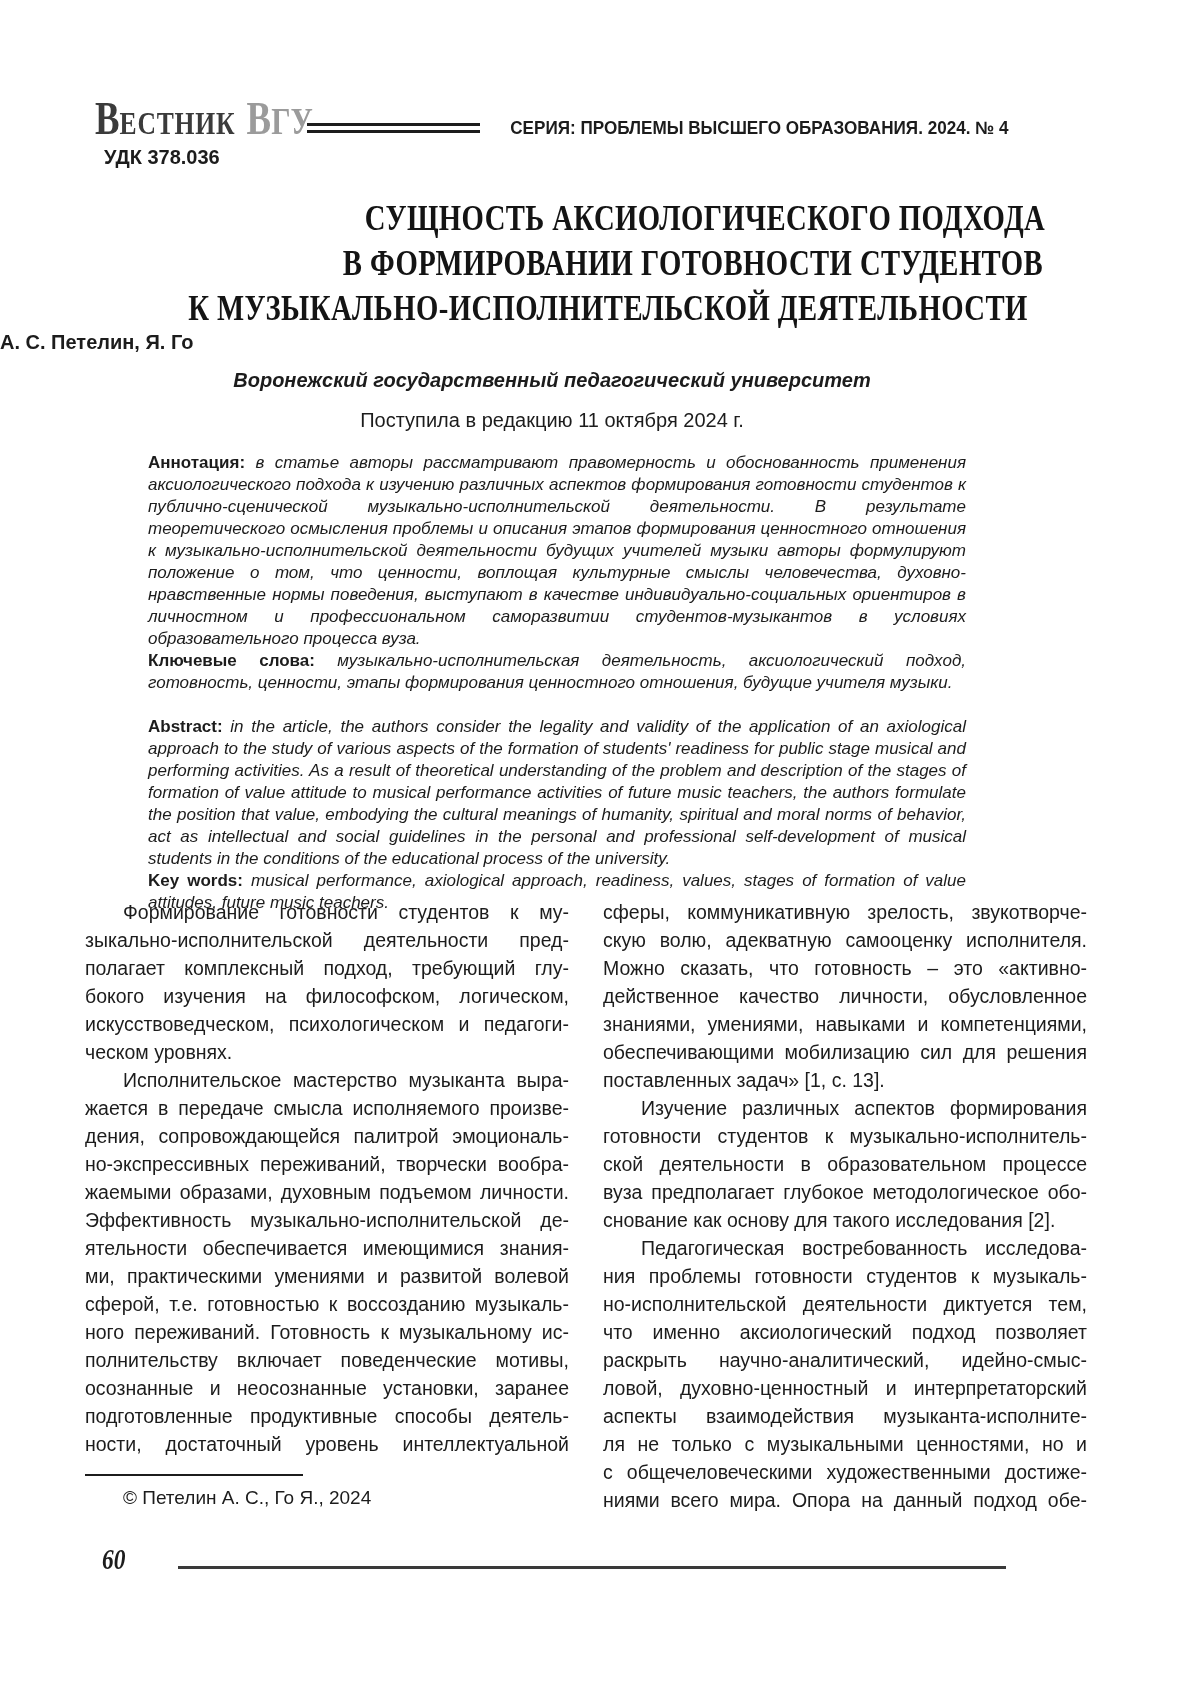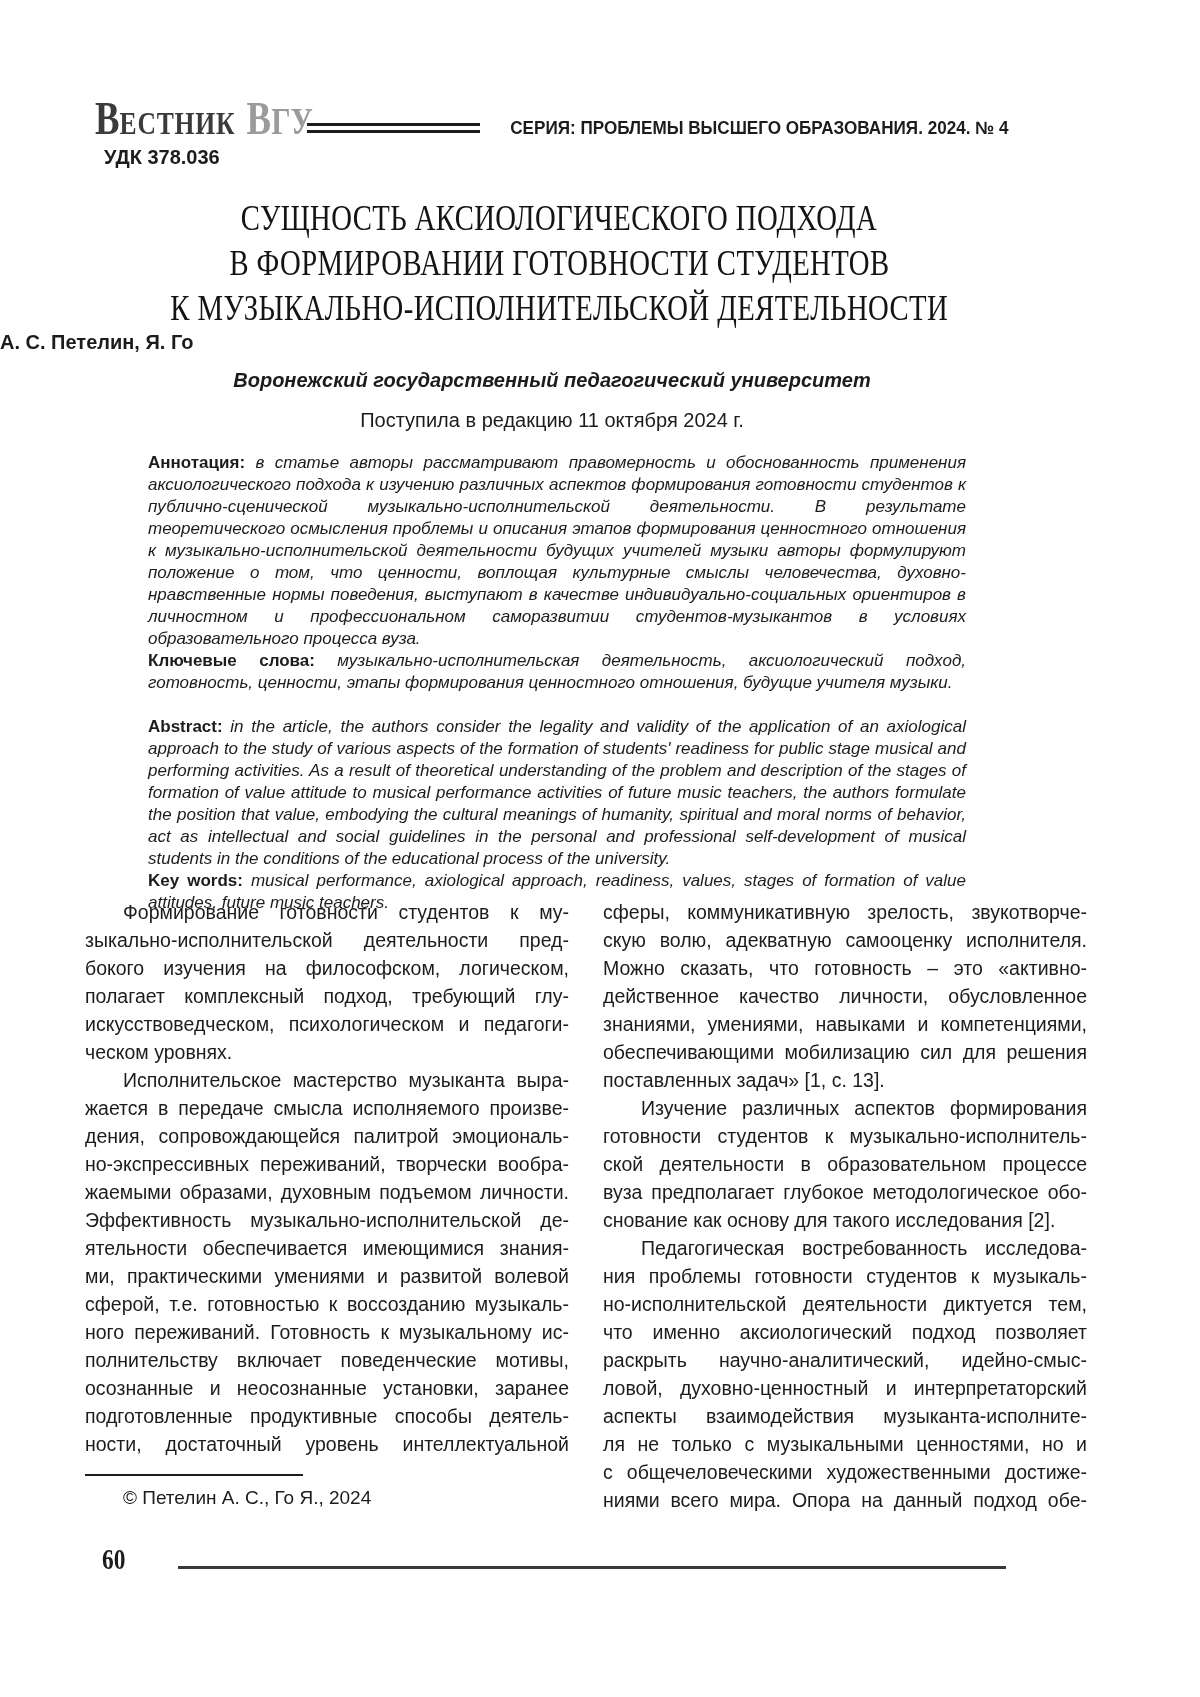--- a/index.html
+++ b/index.html
@@ -35,22 +35,22 @@
   }
   .series{
     font-weight:bold;font-size:18px;white-space:nowrap;
     transform:scaleX(0.95);transform-origin:right bottom;
     padding-bottom:3px;
   }
 
   .udc{position:absolute;left:104px;top:146px;font-weight:bold;font-size:20px;}
 
   
-  .title{position:absolute;top:199px;left:7px;width:100%;text-align:center;
-    font-family:"Liberation Serif", serif;font-weight:normal;color:#141414;}
+  .title{position:absolute;top:199px;left:16px;width:100%;text-align:right;
+    font-family:"Liberation Serif", serif;font-weight:bold;color:#141414;}
   .title-line{line-height:39px;}
   .title-line>span{display:inline-block;transform:scaleX(0.82);transform-origin:center bottom;
     font-size:35px;letter-spacing:0.5px;white-space:nowrap;}
 
   .authors{position:absolute;top:331px;left:0;width:100%;text-align:left;
     font-weight:bold;font-size:20px;}
   .affil{position:absolute;top:369px;left:0;width:100%;text-align:center;
     font-weight:bold;font-style:italic;font-size:20px;}
   .received{position:absolute;top:409px;left:0;width:100%;text-align:center;font-size:20px;}
 
@@ -74,21 +74,21 @@
   .para{margin:0;}
   .bl{text-align:justify;text-align-last:justify;}
   .bl.end{text-align-last:auto;}
   .bl.first{padding-left:38px;}
 
   .footnote{margin-top:16px;}
   .fn-rule{width:218px;border-top:2px solid #1c1c1c;margin-bottom:9px;}
   .fn-text{padding-left:38px;font-size:19px;line-height:26px;}
 
   
-  .footer{position:absolute;left:102px;right:98px;top:1544px;display:flex;align-items:flex-start;}
+  .footer{position:absolute;left:102px;right:98px;top:1544px;display:flex;align-items:flex-start;font-style:italic;}
   .page-num{
     font-family:"Liberation Serif", serif;font-weight:bold;font-size:30px;
     transform:scaleX(0.78);transform-origin:left top;line-height:1;
   }
   .footer-rule{flex:1;border-top:3px solid #3a3a3a;margin-left:46px;margin-top:22px;}
 </style>
 </head>
 <body>
 
 <div class="page">
@@ -119,22 +119,22 @@
     <p class="gap"><b>Abstract:</b> <span>in the article, the authors consider the legality and validity of the application of an axiological approach to the study of various aspects of the formation of students' readiness for public stage musical and performing activities. As a result of theoretical understanding of the problem and description of the stages of formation of value attitude to musical performance activities of future music teachers, the authors formulate the position that value, embodying the cultural meanings of humanity, spiritual and moral norms of behavior, act as intellectual and social guidelines in the personal and professional self-development of musical students in the conditions of the educational process of the university.</span></p>
     <p><b>Key words:</b> <span>musical performance, axiological approach, readiness, values, stages of formation of value attitudes, future music teachers.</span></p>
   </div>
 
   <div class="body-cols">
     <div class="col">
       <div>
           <div class="para">
             <div class="bl first">Формирование готовности студентов к му-</div>
             <div class="bl">зыкально-исполнительской деятельности пред-</div>
+            <div class="bl">полагает комплексный подход, требующий глу-</div>
             <div class="bl">бокого изучения на философском, логическом,</div>
-            <div class="bl">полагает комплексный подход, требующий глу-</div>
             <div class="bl">искусствоведческом, психологическом и педагоги-</div>
             <div class="bl end">ческом уровнях.</div>
           </div>
           <div class="para">
             <div class="bl first">Исполнительское мастерство музыканта выра-</div>
             <div class="bl">жается в передаче смысла исполняемого произве-</div>
             <div class="bl">дения, сопровождающейся палитрой эмоциональ-</div>
             <div class="bl">но-экспрессивных переживаний, творчески вообра-</div>
             <div class="bl">жаемыми образами, духовным подъемом личности.</div>
             <div class="bl">Эффективность музыкально-исполнительской де-</div>

